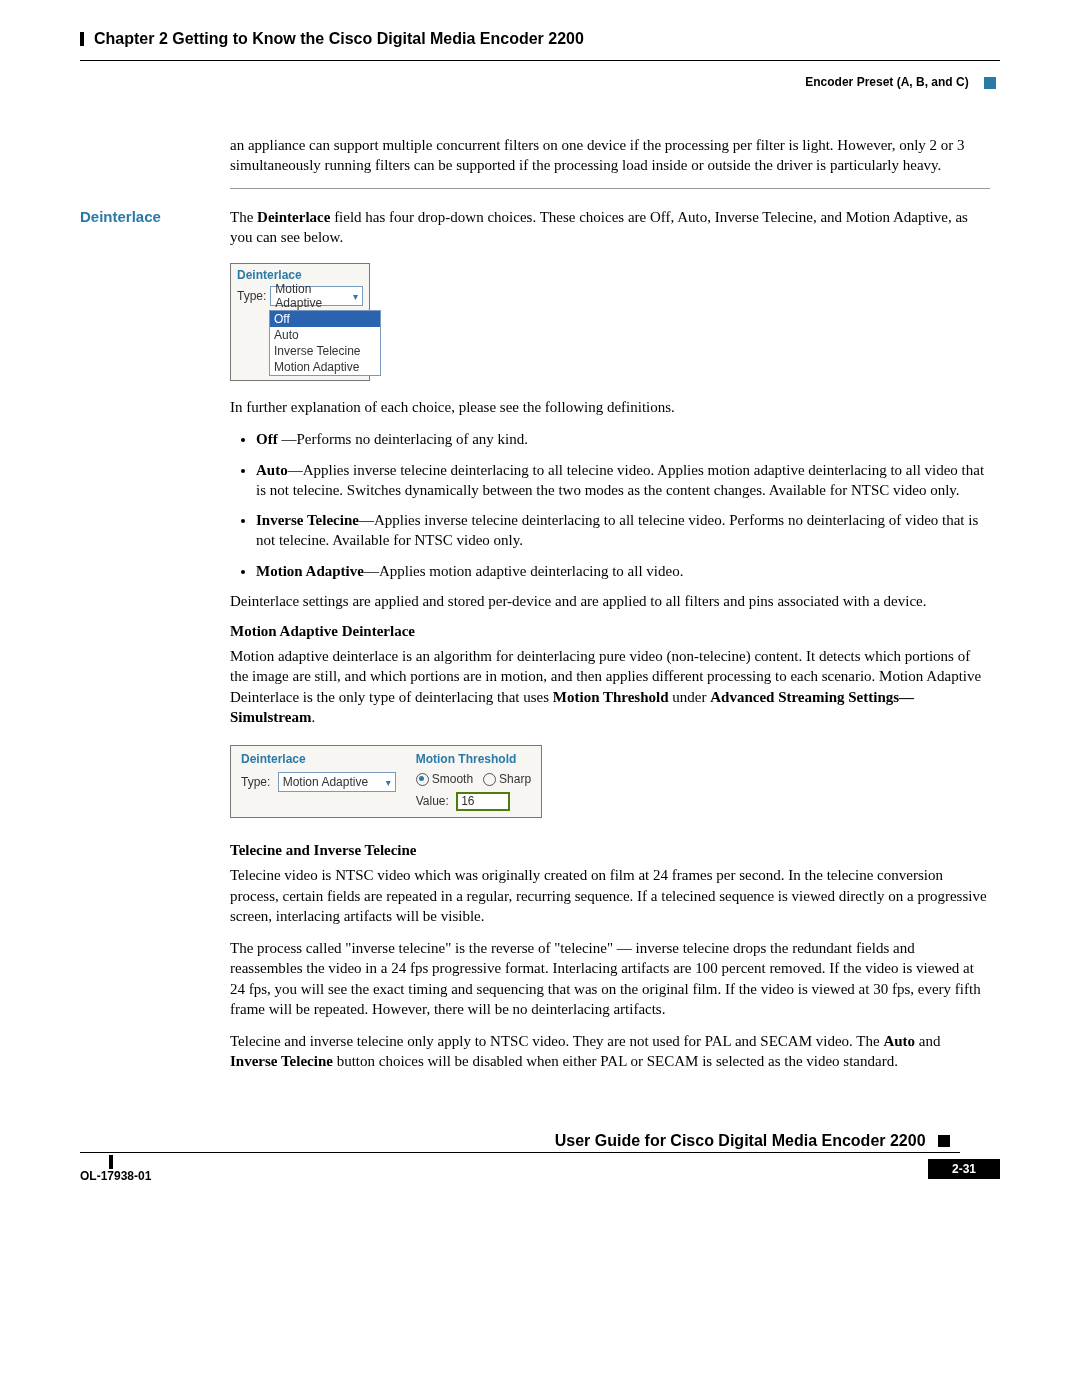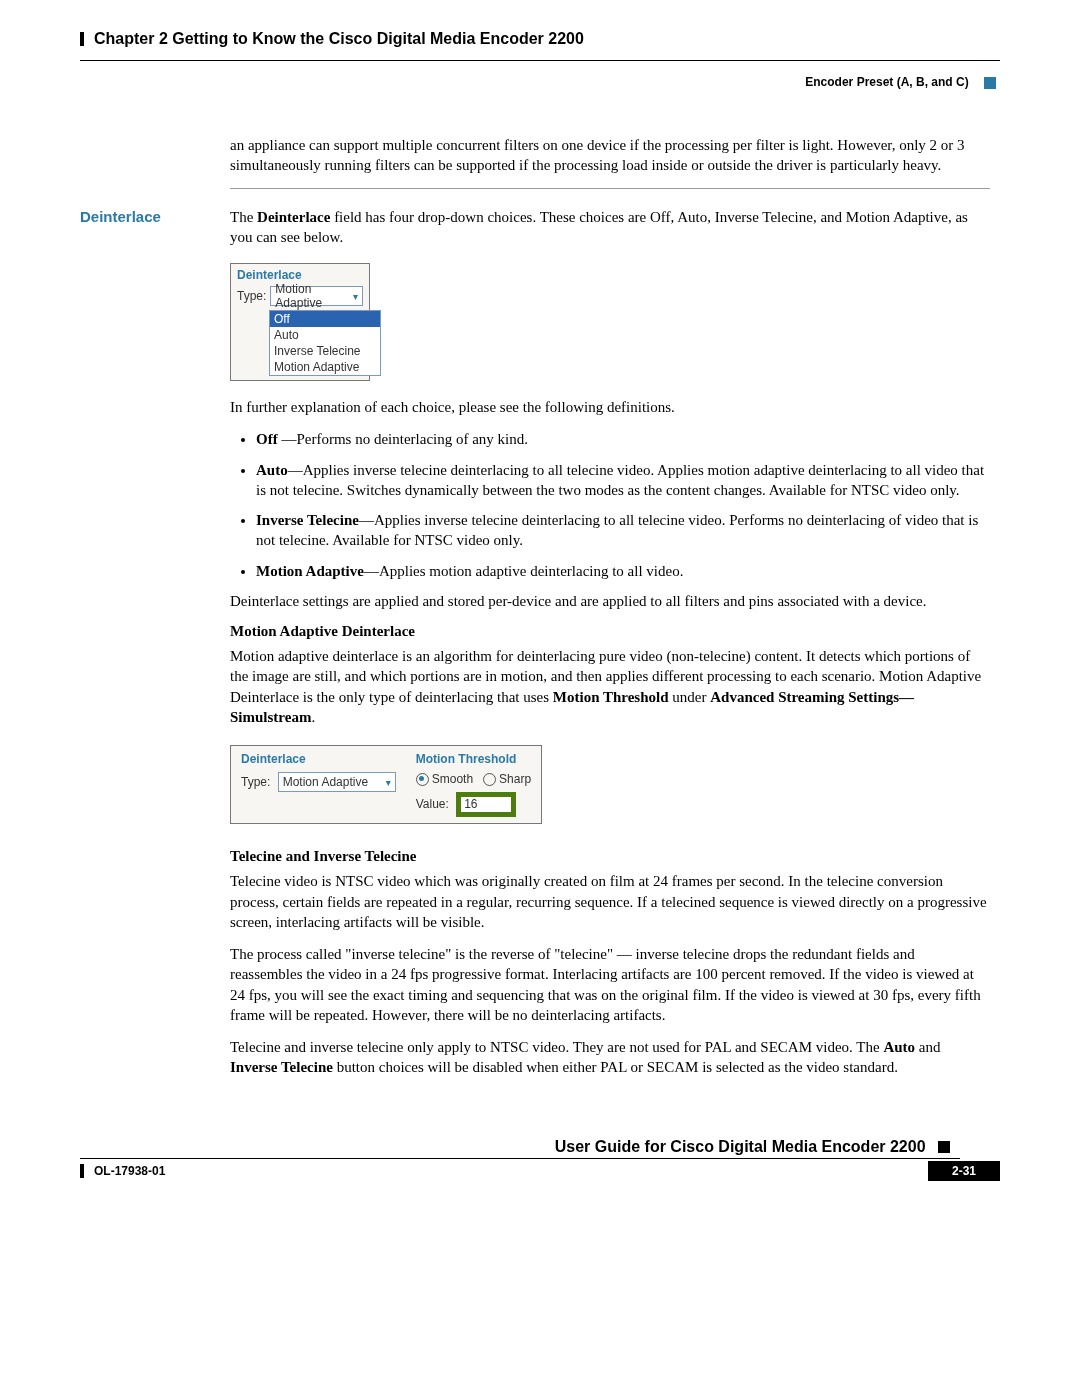--- a/index.html
+++ b/index.html
@@ -151,21 +151,21 @@
   }
   .ui-radio {
     display: inline-block;
     width: 11px; height: 11px; border: 1px solid #555; border-radius: 50%;
     vertical-align: middle; margin-right: 3px; position: relative;
   }
   .ui-radio.checked::after {
     content: ""; position: absolute; left: 2px; top: 2px; width: 5px; height: 5px; background: #2a7aa8; border-radius: 50%;
   }
   .ui-input {
-    display: inline-block; border: 5px solid #4d7c0f; background: #fff; width: 44px; height: 15px; padding: 0 3px; margin-left: 4px;
+    display: inline-block; border: 2px solid #4d7c0f; background: #fff; width: 44px; height: 15px; padding: 0 3px; margin-left: 4px;
   }
   .footer {
     margin-top: 60px;
     position: relative;
   }
   .footer-line {
     border-top: 1px solid #000;
     margin-right: 40px;
   }
   .footer-title {
@@ -178,21 +178,21 @@
   }
   .footer-row {
     display: flex;
     justify-content: space-between;
     align-items: center;
     font-family: Arial, Helvetica, sans-serif;
     font-size: 12px;
     margin-top: 2px;
   }
   .footer-left {
-    display: flex; align-items: center;
+    display: flex; align-items: center; flex-direction: column;
   }
   .footer-left .bar {
     width: 4px; height: 14px; background: #000; margin-right: 10px;
   }
   .pagenum {
     background: #000; color: #fff; font-weight: bold; padding: 3px 24px;
   }
   .footer-sq {
     display:inline-block; width:12px; height:12px; background:#000; vertical-align:middle; margin-left:8px;
   }

